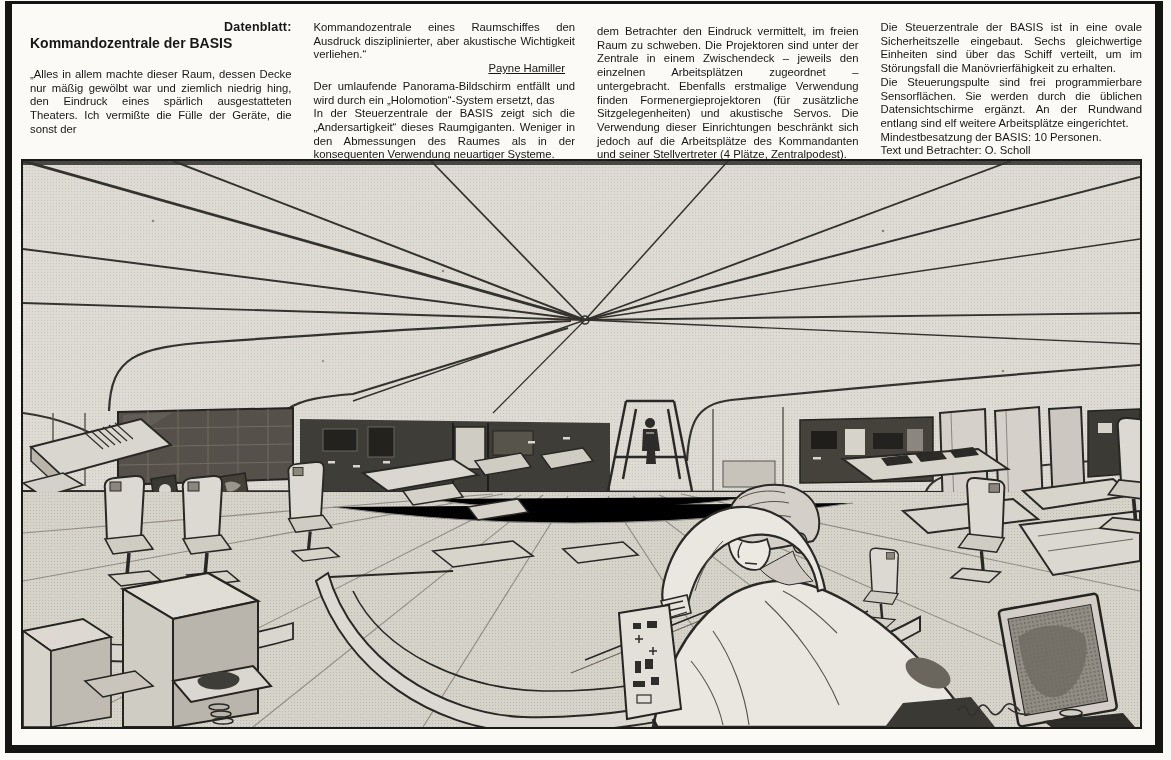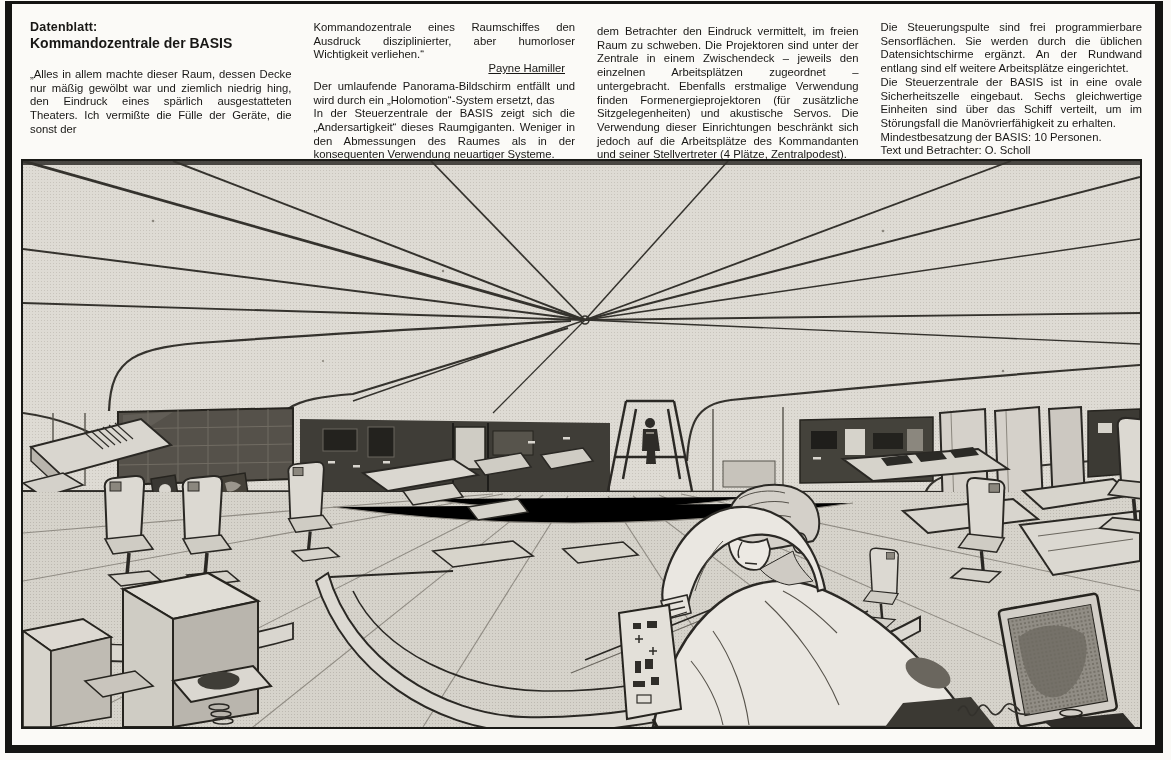--- a/index.html
+++ b/index.html
@@ -9,21 +9,21 @@
   }
   .paper{position:absolute;left:0;top:0;width:1171px;height:760px;background:#fbfaf7;}
   .page-frame{
     position:absolute;left:5px;top:1px;width:1158px;height:752px;box-sizing:border-box;
     border-style:solid;border-color:#141412;border-width:3px 8px 8px 7px;pointer-events:none;z-index:5;
   }
   .header{
     position:absolute;left:30px;top:12px;width:1112px;height:146px;
     display:grid;grid-template-columns:repeat(4,1fr);column-gap:22px;z-index:2;
   }
-  .kicker{font-size:12.5px;font-weight:bold;margin:8px 0 0 0;letter-spacing:.2px;}
+  .kicker{font-size:12.5px;font-weight:bold;margin:8px 0 0 0;letter-spacing:.2px;text-align:right;}
   .title{font-size:19.5px;font-weight:bold;margin:4px 0 0 0;letter-spacing:.2px;}
   .subtitle{font-size:14px;font-weight:bold;margin:1px 0 15px 0;}
   p.body{font-size:11.3px;line-height:13.7px;text-align:justify;margin:0;}
   .col1 p.body{margin-top:17px;}
   .col2{padding-top:9px;}
   .col3{padding-top:13px;}
   .col4{padding-top:9px;}
   .byline{font-size:11.3px;line-height:13.7px;text-align:right;padding-right:10px;margin:0 0 4px 0;text-decoration:underline;}
   .mt{margin-top:3px !important;}
   .figure{
@@ -38,31 +38,31 @@
 <div class="paper"></div>
 <div class="page-frame"></div>
 
 <div class="header">
   <div class="col1">
     <p class="kicker">Datenblatt:</p>
     <p class="subtitle">Kommandozentrale der BASIS</p>
     <p class="body">„Alles in allem machte dieser Raum, dessen Decke nur mäßig gewölbt war und ziemlich niedrig hing, den Eindruck eines spärlich ausgestatteten Theaters. Ich vermißte die Fülle der Geräte, die sonst der</p>
   </div>
   <div class="col2">
-    <p class="body">Kommandozentrale eines Raumschiffes den Ausdruck disziplinierter, aber humorloser Wichtigkeit verliehen.“</p>
+    <p class="body">Kommandozentrale eines Raumschiffes den Ausdruck disziplinierter, aber akustische Wichtigkeit verliehen.“</p>
     <p class="byline">Payne Hamiller</p>
     <p class="body mt">Der umlaufende Panorama-Bildschirm entfällt und wird durch ein „Holomotion“-System ersetzt, das</p>
     <p class="body">In der Steuerzentrale der BASIS zeigt sich die „Andersartigkeit“ dieses Raumgiganten. Weniger in den Abmessungen des Raumes als in der konsequenten Verwendung neuartiger Systeme.</p>
   </div>
   <div class="col3">
     <p class="body">dem Betrachter den Eindruck vermittelt, im freien Raum zu schweben. Die Projektoren sind unter der Zentrale in einem Zwischendeck – jeweils den einzelnen Arbeitsplätzen zugeordnet – untergebracht. Ebenfalls erstmalige Verwendung finden Formenergieprojektoren (für zusätzliche Sitzgelegenheiten) und akustische Servos. Die Verwendung dieser Einrichtungen beschränkt sich jedoch auf die Arbeitsplätze des Kommandanten und seiner Stellvertreter (4 Plätze, Zentralpodest).</p>
   </div>
   <div class="col4">
+    <p class="body">Die Steuerzentrale der BASIS ist in eine ovale Sicherheitszelle eingebaut. Sechs gleichwertige Einheiten sind über das Schiff verteilt, um im Störungsfall die Manövrierfähigkeit zu erhalten.</p>
     <p class="body">Die Steuerungspulte sind frei programmierbare Sensorflächen. Sie werden durch die üblichen Datensichtschirme ergänzt. An der Rundwand entlang sind elf weitere Arbeitsplätze eingerichtet.</p>
-    <p class="body">Die Steuerzentrale der BASIS ist in eine ovale Sicherheitszelle eingebaut. Sechs gleichwertige Einheiten sind über das Schiff verteilt, um im Störungsfall die Manövrierfähigkeit zu erhalten.</p>
     <p class="body">Mindestbesatzung der BASIS: 10 Personen.</p>
     <p class="body">Text und Betrachter: O. Scholl</p>
   </div>
 </div>
 
 <div class="figure">
 <svg viewBox="0 0 1117 566" preserveAspectRatio="none" role="img">
   <defs>
     <pattern id="ht" width="3" height="3" patternUnits="userSpaceOnUse">
       <rect width="3" height="3" fill="#dedbd4"></rect>

